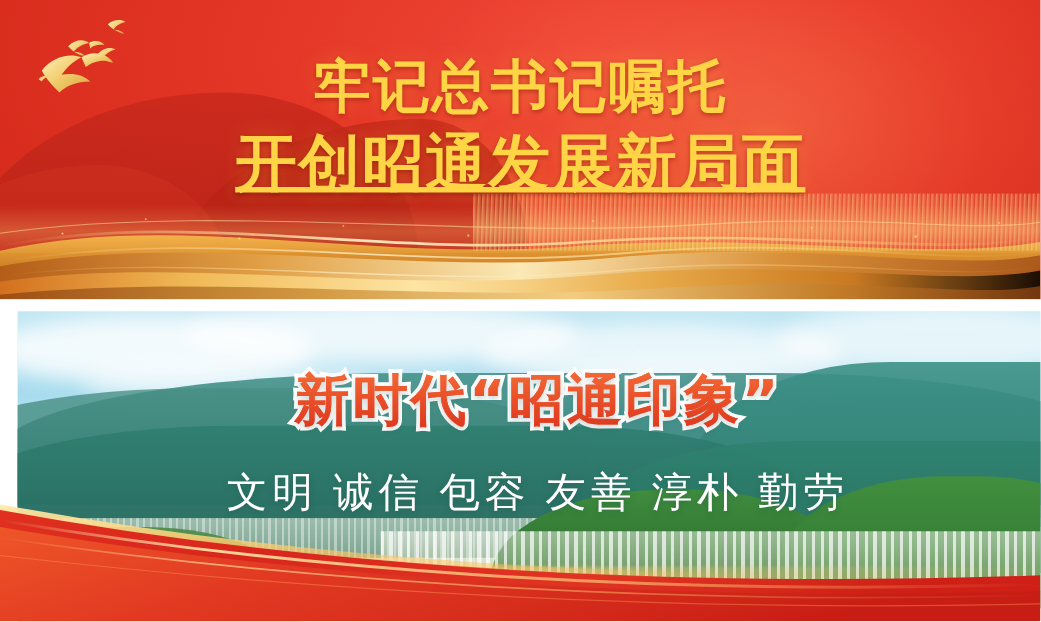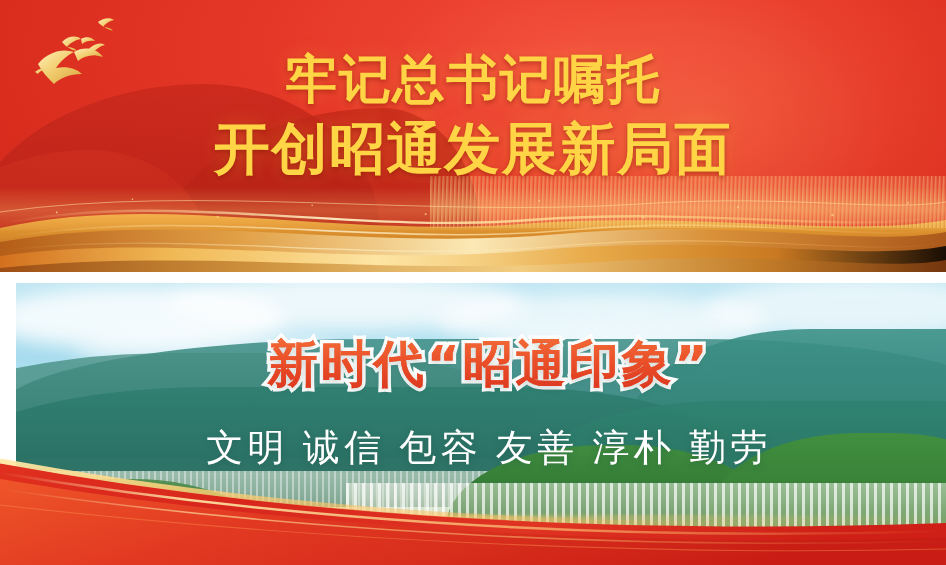--- a/index.html
+++ b/index.html
@@ -77,21 +77,21 @@
     text-align:center;
     font-family:"DejaVu Serif","Liberation Serif",serif;
     color:#ffd445;
     line-height:1.18;
     letter-spacing:.10em;
     font-weight:700;
     text-shadow:0 2px 5px rgba(120,10,0,.45), 0 0 18px rgba(255,190,60,.30);
     pointer-events:none;
   }
   .rb-line1{font-size:52px;display:block;text-align:center;}
-  .rb-line2{font-size:56px;display:block;margin-top:6px;}
+  .rb-line2{font-size:56px;display:block;margin-top:6px;text-decoration:underline;}
 
   
   .seam{position:absolute;left:0;top:272px;width:946px;height:11px;background:#ffffff;}
 
   
   .banner-bottom{
     position:absolute;left:16px;top:283px;width:946px;height:282px;overflow:hidden;
     background:linear-gradient(180deg,#bfe6f3 0%,#a7dcee 26%,#bfe8ea 48%,#d8eee4 62%,#eaf3e4 100%);
   }
   

